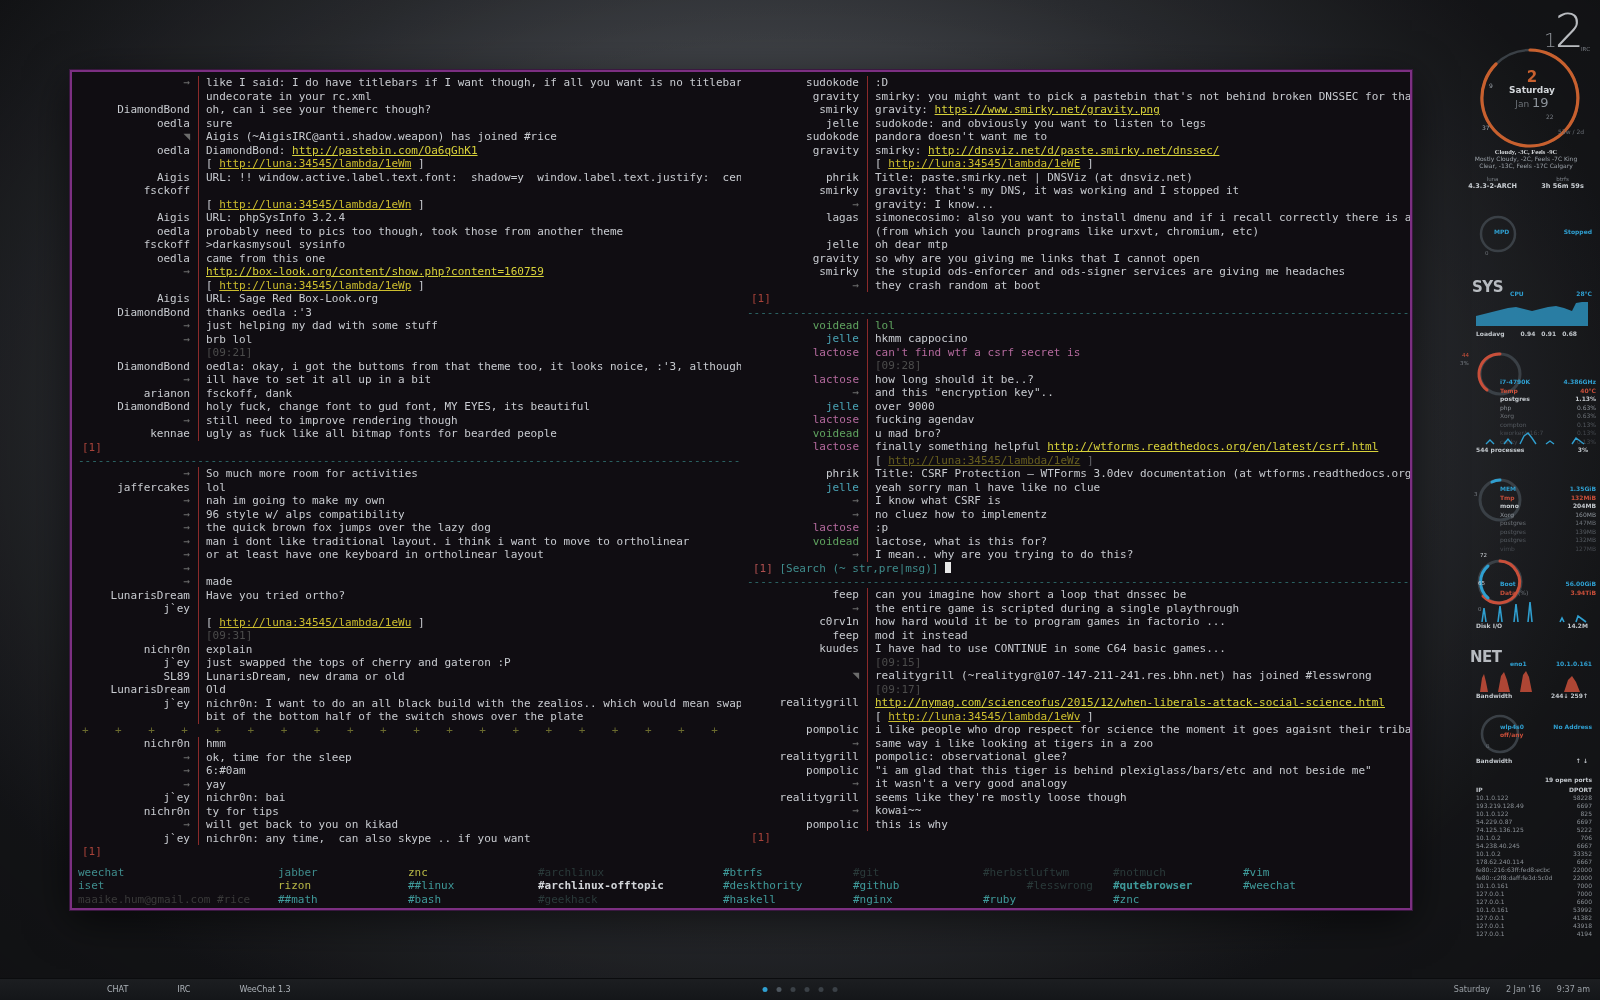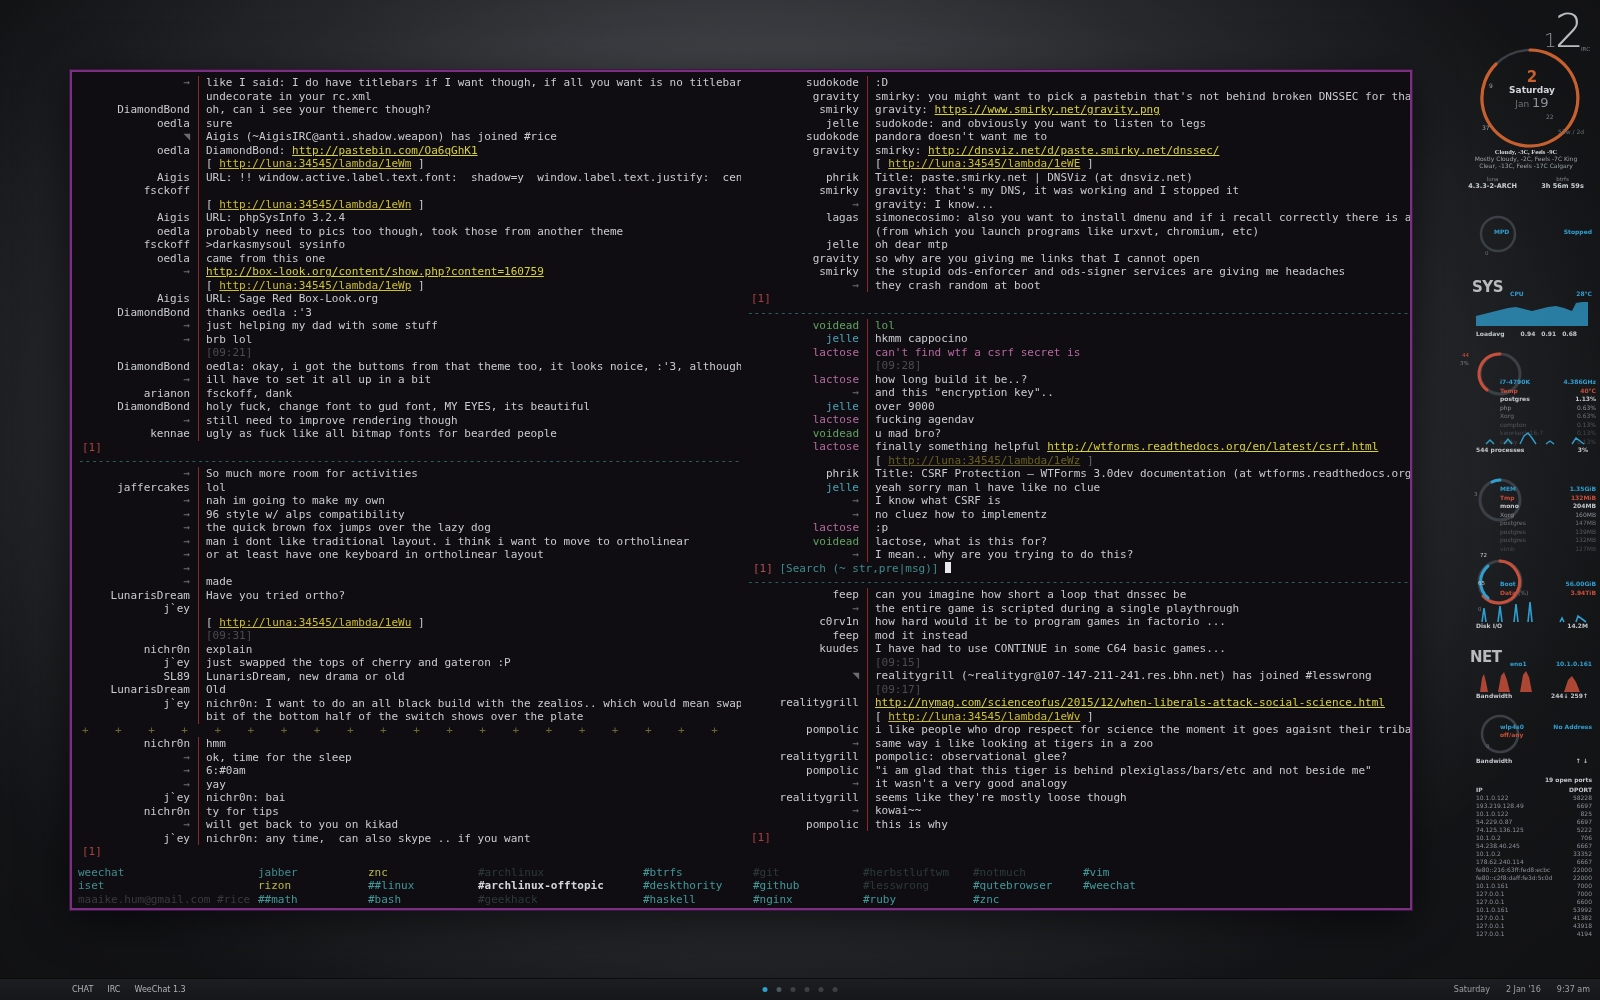--- a/index.html
+++ b/index.html
@@ -57,21 +57,21 @@
   .sepline{
     height:13px; color:#2f6f6f; font-size:11px; line-height:13px;
     overflow:hidden; white-space:nowrap; letter-spacing:0;
   }
   .hotlist{ font-size:11px; line-height:13.5px; color:#a8433a; padding-left:4px;}
   
   #buflist{
     position:absolute; left:0; bottom:2px; width:100%;
     font-size:11px; line-height:13.5px;
   }
-  .bufrow{ display:flex; padding-left:6px; }
+  .bufrow{ display:flex; padding-left:6px;gap:20px; }
   .bufcell{ white-space:pre; overflow:hidden; }
   .inputbar{ font-size:11px; line-height:13.5px; padding-left:6px; }
   .cursor{ display:inline-block; width:6px; height:11px; background:#e8e8e8; vertical-align:-1px;}
   
   #conky{
     position:absolute; right:0; top:0; width:150px; height:960px;
     font-family:"DejaVu Sans", sans-serif; color:#9aa3ab;
     font-size:6px;
   }
   .ck-ircnum{
@@ -107,21 +107,21 @@
   .ports-row{ display:flex; justify-content:space-between; font-size:6px; line-height:8px;}
   
   #panel{
     position:absolute; left:0; bottom:0; width:1600px; height:22px;
     background:linear-gradient(#1c1e21,#141619);
     border-top:1px solid #0b0c0e;
     display:flex; align-items:center;
     font-family:"DejaVu Sans", sans-serif; font-size:8px; color:#9aa0a6;
   }
   .tasks{ display:flex; gap:14px; padding-left:72px; }
-  .task{ color:#aeb4ba; }
+  .task{ color:#aeb4ba;margin-left:35px; }
   .pager{ position:absolute; left:50%; transform:translateX(-50%); display:flex; gap:9px; }
   .dot{ width:5px; height:5px; border-radius:50%; background:#3a4046; }
   .dot.on{ background:#2f9fd0; }
   .dot.half{ background:#4d565e; }
   .clockp{ position:absolute; right:10px; display:flex; gap:16px; color:#9aa0a6;}
 </style>
 </head>
 <body>
 
 <div class="wall-vig"></div>
@@ -212,21 +212,21 @@
           <div class="line"><div class="nick c-white">smirky</div><div class="sep"></div><div class="msg c-white"><span>the stupid ods-enforcer and ods-signer services are giving me headaches</span></div></div>
           <div class="line cont"><div class="nick c-grey">→</div><div class="sep"></div><div class="msg c-white"><span>they crash random at boot</span></div></div>
           <div class="hotlist">[1]</div>
         </div>
         <div class="sepline">----------------------------------------------------------------------------------------------------------------------------------------------------------------------------------------------------------------------------</div>
         <div class="pane">
           <div class="line"><div class="nick c-green">voidead</div><div class="sep"></div><div class="msg c-green"><span>lol</span></div></div>
           <div class="line"><div class="nick c-cyan">jelle</div><div class="sep"></div><div class="msg c-white"><span>hkmm cappocino</span></div></div>
           <div class="line"><div class="nick c-pink">lactose</div><div class="sep"></div><div class="msg c-pink"><span>can't find wtf a csrf secret is</span></div></div>
           <div class="line cont"><div class="nick c-grey"></div><div class="sep"></div><div class="msg c-dgrey">[09:28]</div></div>
-          <div class="line"><div class="nick c-pink">lactose</div><div class="sep"></div><div class="msg c-white"><span>how long build it be..?</span></div></div>
+          <div class="line"><div class="nick c-pink">lactose</div><div class="sep"></div><div class="msg c-white"><span>how long should it be..?</span></div></div>
           <div class="line cont"><div class="nick c-grey">→</div><div class="sep"></div><div class="msg c-white"><span>and this "encryption key"..</span></div></div>
           <div class="line"><div class="nick c-cyan">jelle</div><div class="sep"></div><div class="msg c-white"><span>over 9000</span></div></div>
           <div class="line"><div class="nick c-pink">lactose</div><div class="sep"></div><div class="msg c-white"><span>fucking agendav</span></div></div>
           <div class="line"><div class="nick c-green">voidead</div><div class="sep"></div><div class="msg c-white"><span>u mad bro?</span></div></div>
           <div class="line"><div class="nick c-pink">lactose</div><div class="sep"></div><div class="msg c-white"><span>finally something helpful </span><span class="c-link">http://wtforms.readthedocs.org/en/latest/csrf.html</span></div></div>
           <div class="line cont"><div class="nick c-grey"></div><div class="sep"></div><div class="msg c-white"><span>[ </span><span class="c-link2" style="opacity: 0.45;">http://luna:34545/lambda/1eWz</span><span style="opacity: 0.45;"> ]</span></div></div>
           <div class="line"><div class="nick c-white">phrik</div><div class="sep"></div><div class="msg c-white"><span>Title: CSRF Protection — WTForms 3.0dev documentation (at wtforms.readthedocs.org)</span></div></div>
           <div class="line"><div class="nick c-cyan">jelle</div><div class="sep"></div><div class="msg c-white"><span>yeah sorry man l have like no clue</span></div></div>
           <div class="line cont"><div class="nick c-grey">→</div><div class="sep"></div><div class="msg c-white"><span>I know what CSRF is</span></div></div>
           <div class="line cont"><div class="nick c-grey">→</div><div class="sep"></div><div class="msg c-white"><span>no cluez how to implementz</span></div></div>
@@ -271,22 +271,22 @@
         <div class="bufcell" style="width: 110px; color: rgb(42, 58, 58);">#notmuch</div>
         <div class="bufcell" style="width: 110px; color: rgb(63, 154, 154);">#vim</div>
       </div>
       <div class="bufrow">
         <div class="bufcell" style="width: 180px; color: rgb(63, 141, 141);">iset</div>
         <div class="bufcell" style="width: 110px; color: rgb(184, 184, 70);">rizon</div>
         <div class="bufcell" style="width: 110px; color: rgb(63, 154, 154);">##linux</div>
         <div class="bufcell" style="width: 165px; color: rgb(210, 213, 217); font-weight: 700;">#archlinux-offtopic</div>
         <div class="bufcell" style="width: 110px; color: rgb(63, 154, 154);">#deskthority</div>
         <div class="bufcell" style="width: 110px; color: rgb(63, 154, 154);">#github</div>
-        <div class="bufcell" style="width: 110px; color: rgb(42, 58, 58);">#lesswrong</div>
-        <div class="bufcell" style="width: 110px; color: rgb(63, 154, 154);">#qutebrowser</div>
+        <div class="bufcell" style="width: 110px; color: rgb(42, 58, 58); text-align: right;">#lesswrong</div>
+        <div class="bufcell" style="width: 110px; color: rgb(63, 154, 154); font-weight: bold;">#qutebrowser</div>
         <div class="bufcell" style="width: 110px; color: rgb(63, 154, 154);">#weechat</div>
       </div>
       <div class="bufrow">
         <div class="bufcell" style="width: 180px; color: rgb(58, 58, 58);">maaike.hum@gmail.com #rice</div>
         <div class="bufcell" style="width: 110px; color: rgb(63, 154, 154);">##math</div>
         <div class="bufcell" style="width: 110px; color: rgb(63, 154, 154);">#bash</div>
         <div class="bufcell" style="width: 165px; color: rgb(42, 58, 58);">#geekhack</div>
         <div class="bufcell" style="width: 110px; color: rgb(63, 154, 154);">#haskell</div>
         <div class="bufcell" style="width: 110px; color: rgb(63, 154, 154);">#nginx</div>
         <div class="bufcell" style="width: 110px; color: rgb(63, 154, 154);">#ruby</div>

